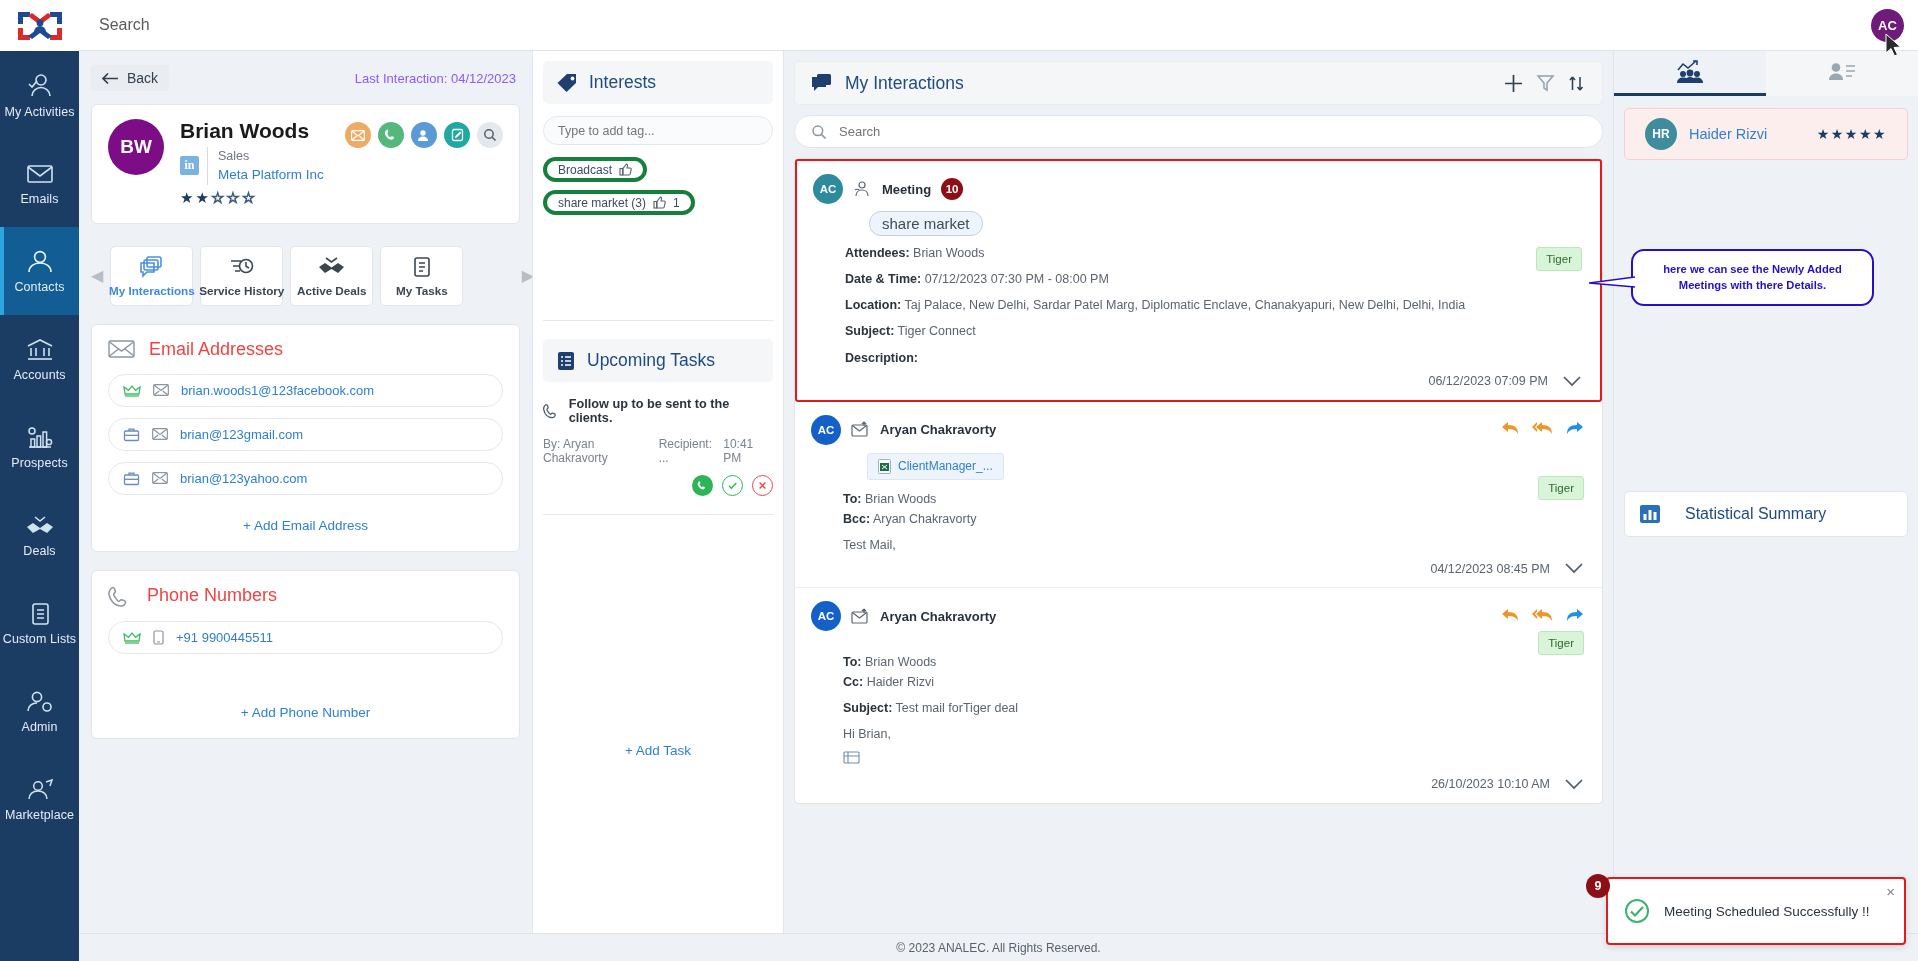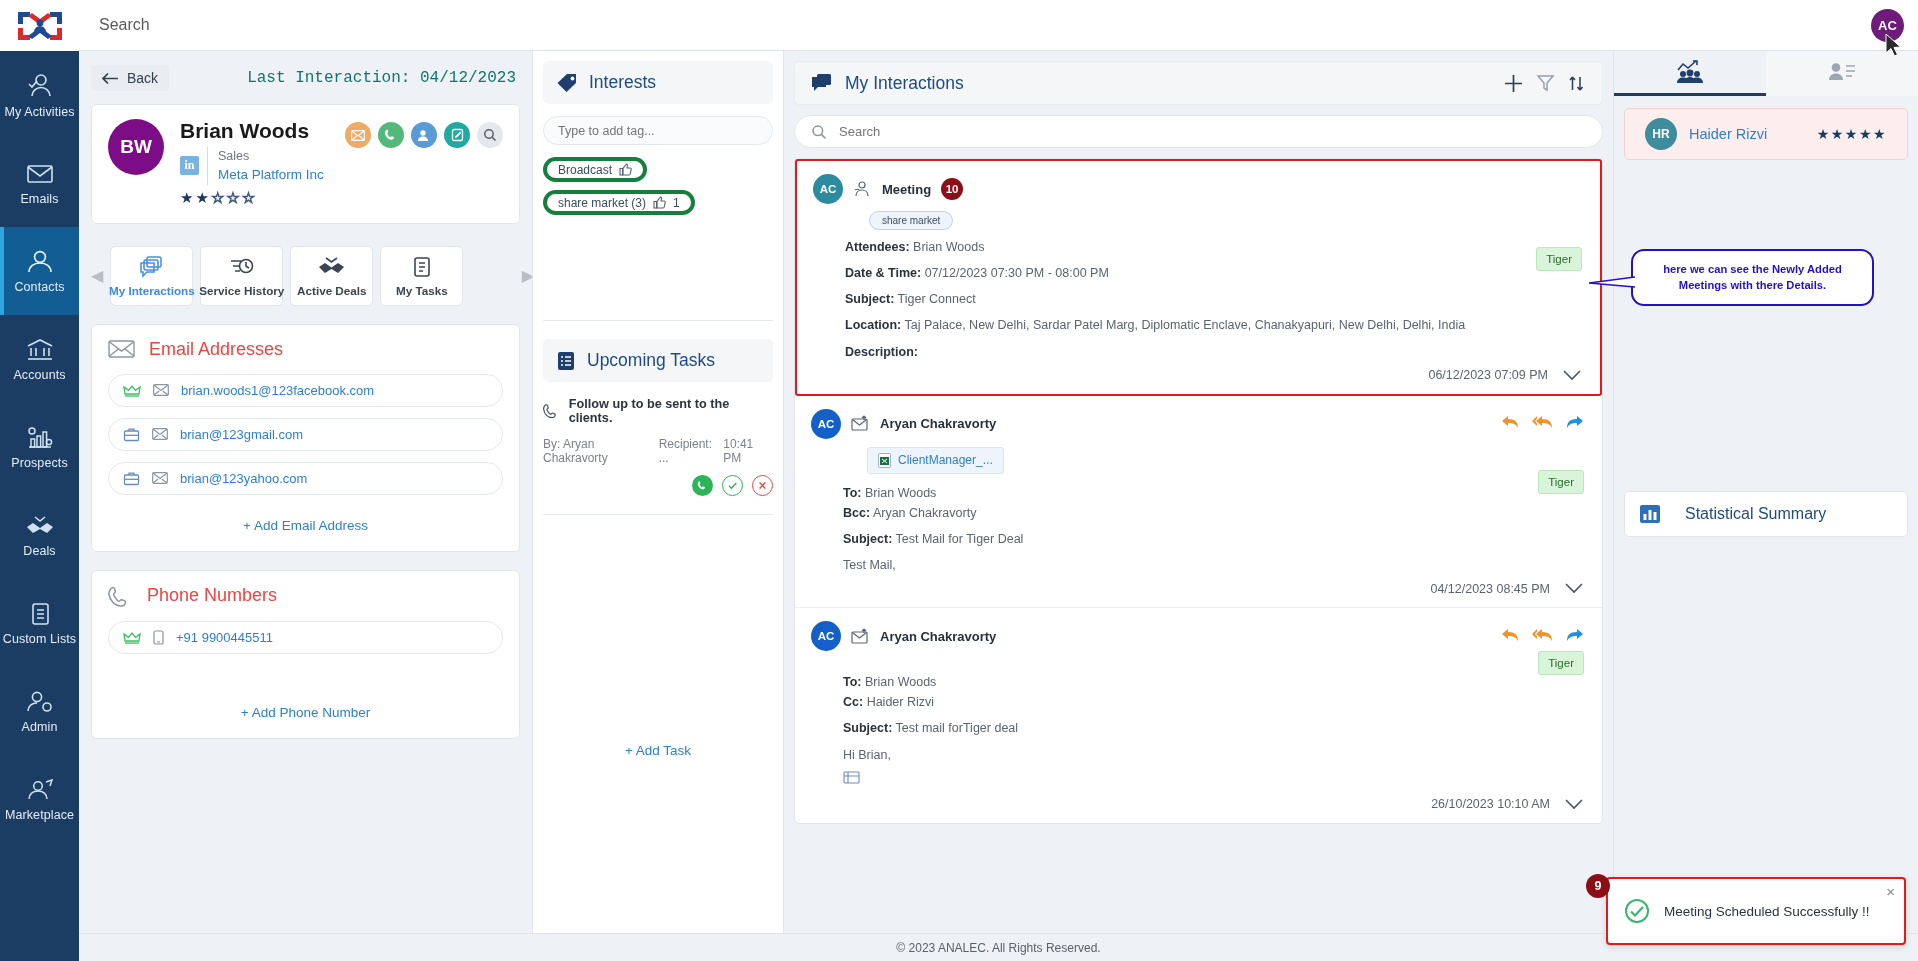--- a/index.html
+++ b/index.html
@@ -65,21 +65,21 @@
     background: #eef1f5; overflow: hidden; position: relative;
   }
   .contact-head {
     display: flex; align-items: center; justify-content: space-between; height: 34px;
   }
   .back-btn {
     display: flex; align-items: center; gap: 8px; background: #e9ecf0;
     border-radius: 4px; padding: 5px 11px; cursor: pointer;
     font-size: 14px; color: #34404d;
   }
-  .last-interaction { font-size: 16px; color: #0f766e; padding-right: 4px; font-family: Liberation Mono, monospace; }
+  .last-interaction { font-size: 13px; color: #8b5cf6; padding-right: 4px; }
 
   .card {
     background: #fff; border: 1px solid #e2e6eb; border-radius: 6px; margin-top: 9px;
   }
   .contact-card { padding: 14px 16px 16px 16px; display: flex; align-items: flex-start; }
   .av-lg {
     width: 56px; height: 56px; border-radius: 50%; background: #7d0d87; color: #fff;
     display: flex; align-items: center; justify-content: center;
     font-size: 19px; font-weight: bold; flex: 0 0 56px;
   }
@@ -184,21 +184,21 @@
   }
   .av-teal { background: #2e8a9e; }
   .av-blue { background: #1460c8; }
   .int-type { font-size: 13px; font-weight: bold; color: #26313d; }
   .badge-count {
     width: 22px; height: 22px; border-radius: 50%; background: #8c0f17; color: #fff;
     font-size: 11.5px; font-weight: bold; display:flex; align-items:center; justify-content:center;
   }
   .chip-sm {
     border: 1px solid #c3d2e4; background: #eef4fb; border-radius: 12px;
-    padding: 3px 12px; font-size: 10px; color: #3b4c61; display: inline-block; margin: 7px 0 0 56px;
+    padding: 3px 12px; font-size: 15px; color: #3b4c61; display: inline-block; margin: 7px 0 0 56px;
   }
   .det { margin: 8px 0 0 32px; font-size: 12.5px; color: #5b646e; line-height: 1.45; max-width: 760px; }
   .det b { color: #2b333c; }
   .tiger-tag {
     position: absolute; right: 18px; background: #d9f5d9; border: 1px solid #bde6bd;
     border-radius: 3px; color: #2d6b2d; font-size: 11.5px; padding: 5px 9px;
   }
   .int-foot { display:flex; align-items:center; justify-content:flex-end; gap: 14px; margin-top: 6px;
     font-size: 12.5px; color: #5b646e; }
   .chev { color: #4a5a6e; cursor: pointer; font-size: 15px; }
@@ -682,26 +682,26 @@
 
           <div class="det">
             <b>Attendees:</b>
             <span>Brian Woods</span>
           </div>
           <div class="det">
             <b>Date &amp; Time:</b>
             <span>07/12/2023 07:30 PM - 08:00 PM</span>
           </div>
           <div class="det">
+            <b>Location:</b>
+            <span>Taj Palace, New Delhi, Sardar Patel Marg, Diplomatic Enclave, Chanakyapuri, New Delhi, Delhi, India</span>
+          </div>
+          <div class="det">
             <b>Subject:</b>
             <span>Tiger Connect</span>
-          </div>
-          <div class="det">
-            <b>Location:</b>
-            <span>Taj Palace, New Delhi, Sardar Patel Marg, Diplomatic Enclave, Chanakyapuri, New Delhi, Delhi, India</span>
           </div>
           <div class="det">
             <b>Description:</b>
           </div>
           <div class="int-foot">
             <span>06/12/2023 07:09 PM</span>
             <span class="chev">
               <svg width="20" height="12" viewBox="0 0 20 12">
                   <path d="M2 2l8 8 8-8" stroke="#4a5a6e" stroke-width="1.7" fill="none"></path>
                 </svg>
@@ -750,24 +750,20 @@
           <div class="tiger-tag" style="top:74px">Tiger</div>
 
           <div class="det" style="margin-top:10px">
             <b>To:</b>
             <span>Brian Woods</span>
           </div>
           <div class="det" style="margin-top:2px">
             <b>Bcc:</b>
             <span>Aryan Chakravorty</span>
           </div>
-          <div class="det">
-            <b>Subject:</b>
-            <span>Test Mail for Tiger Deal</span>
-          </div>
           <div class="det">Test Mail,</div>
           <div class="int-foot">
             <span>04/12/2023 08:45 PM</span>
             <span class="chev">
               <svg width="20" height="12" viewBox="0 0 20 12">
                   <path d="M2 2l8 8 8-8" stroke="#4a5a6e" stroke-width="1.7" fill="none"></path>
                 </svg>
             </span>
           </div>
         </div>

